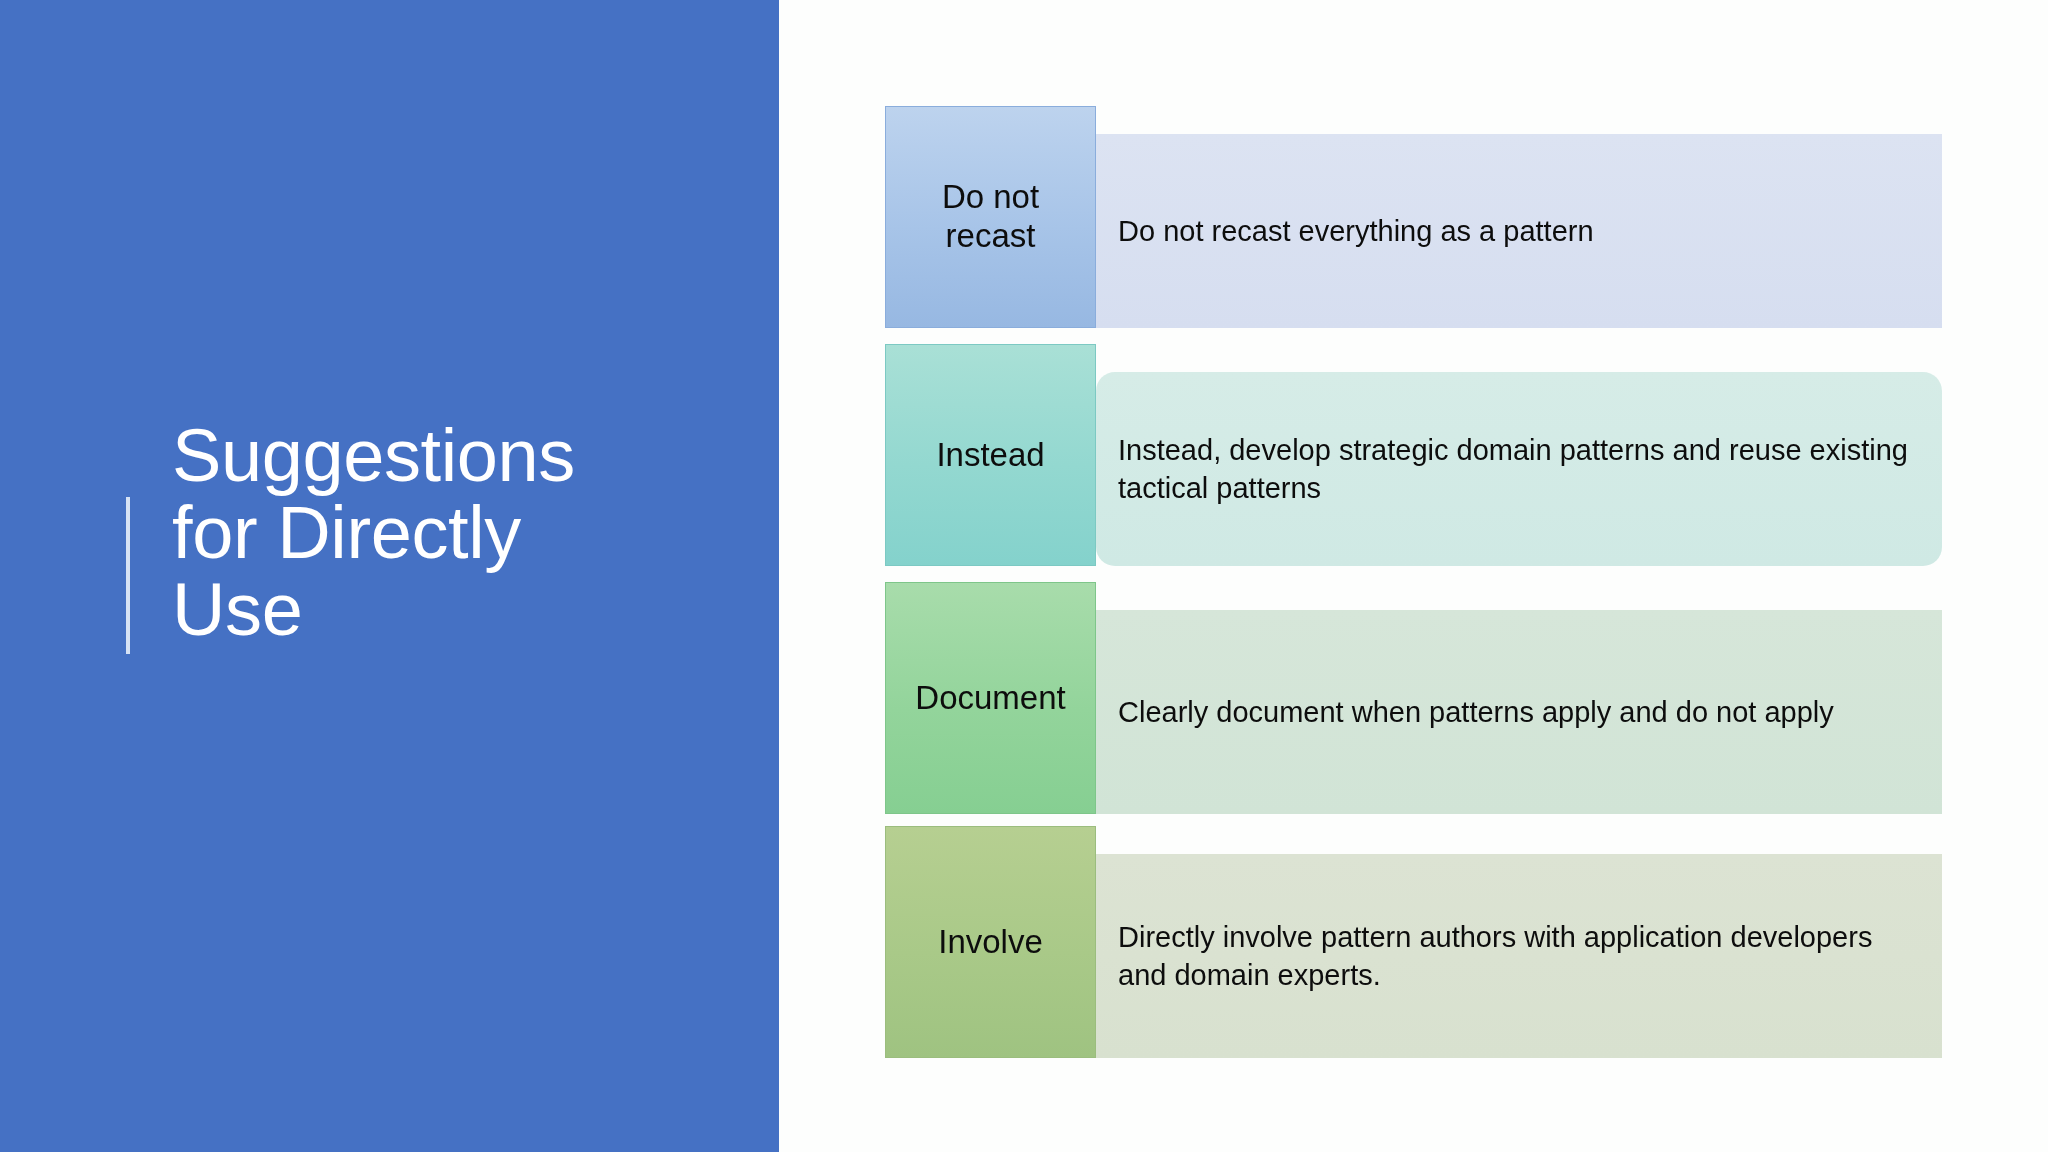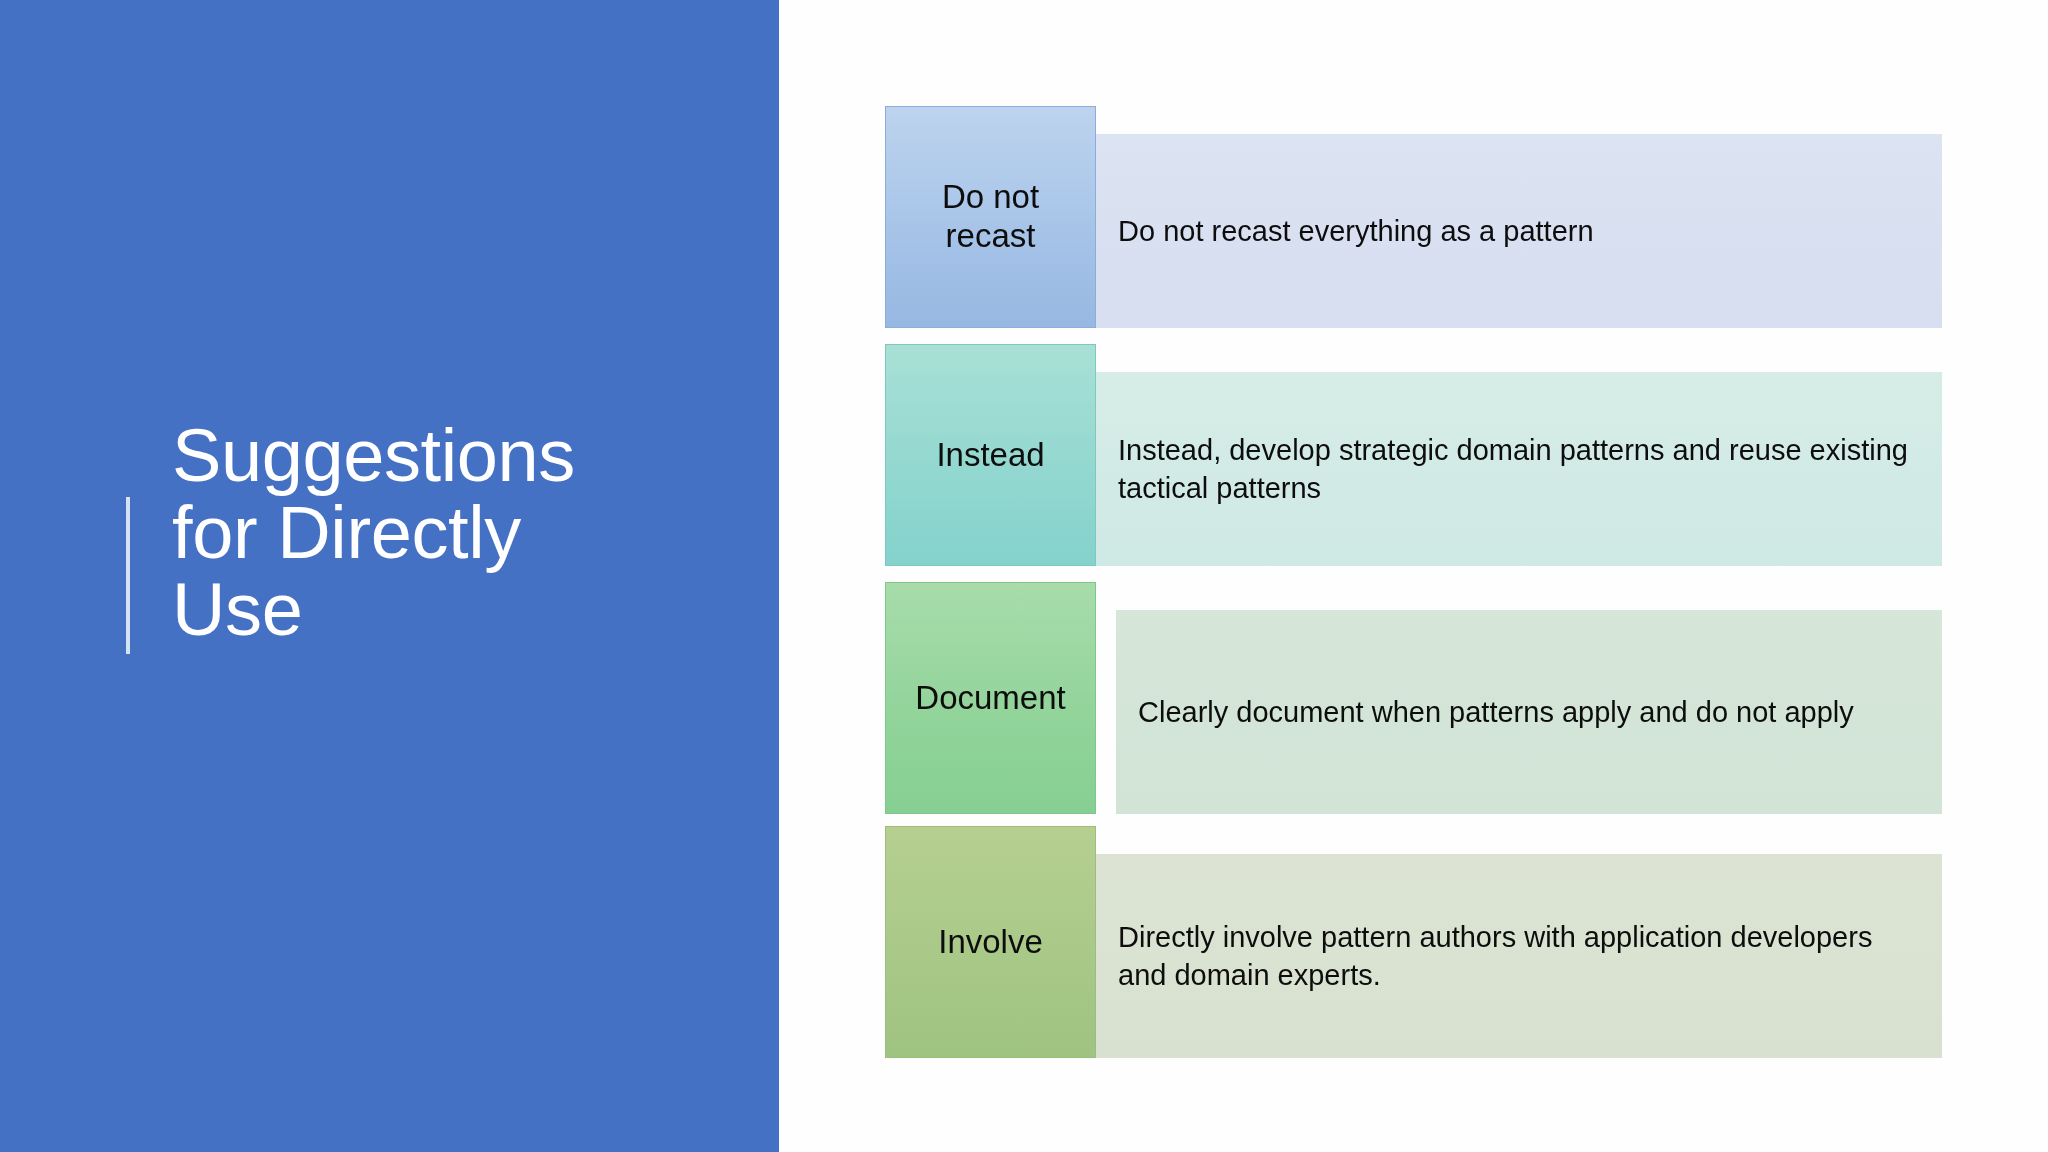--- a/index.html
+++ b/index.html
@@ -66,21 +66,21 @@
 
   .row {
     position: absolute;
     left: 106px;           
     width: 1057px;         
     display: flex;
     align-items: stretch;
   }
   .row-1 { top: 106px;  height: 222px; }
   .row-2 { top: 344px;  height: 222px; }
-  .row-3 { top: 582px;  height: 232px; gap: 20px; }
+  .row-3 { top: 582px;  height: 232px; }
   .row-4 { top: 826px;  height: 232px; }
 
   .row-label {
     position: relative;
     width: 211px;
     flex: 0 0 211px;
     display: flex;
     align-items: center;
     justify-content: center;
     text-align: center;
@@ -121,20 +121,21 @@
   .row-1 .row-body {
     background: linear-gradient(180deg, #dce3f2 0%, #d6def0 100%);
   }
 
   .row-2 .row-label {
     background: linear-gradient(180deg, #a9e0d6 0%, #93d8d0 55%, #84d2cc 100%);
     border: 1px solid #7cc9c3;
   }
   .row-2 .row-body {
     background: linear-gradient(180deg, #d6ece7 0%, #cfe9e4 100%);
+    border-radius: 19px;
   }
 
   .row-3 .row-label {
     background: linear-gradient(180deg, #a8dcab 0%, #93d49b 55%, #86cf92 100%);
     border: 1px solid #7ec68a;
   }
   .row-3 .row-body {
     background: linear-gradient(180deg, #d6e6d9 0%, #d1e4d6 100%);
   }
 

